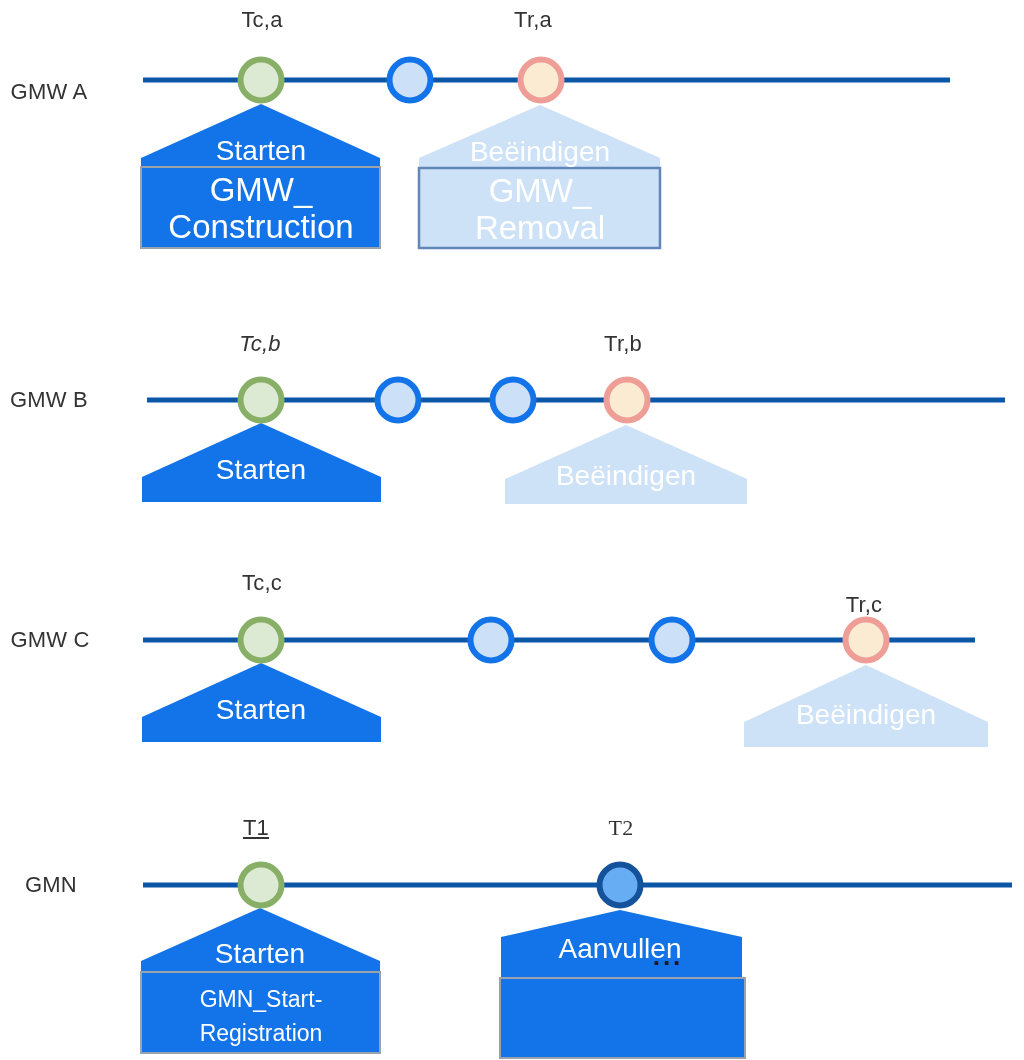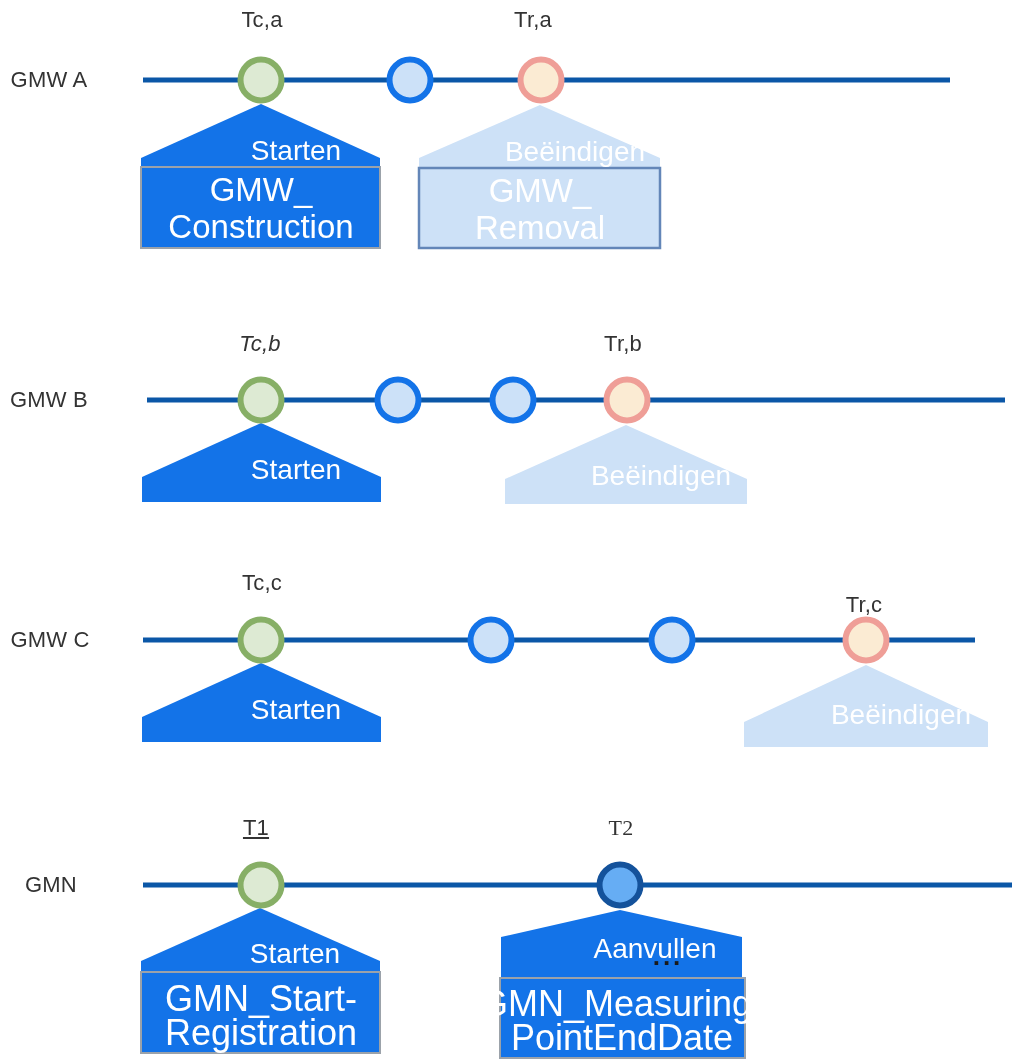--- a/index.html
+++ b/index.html
@@ -32,30 +32,29 @@
     text-align: center;
   }
   .row-label, .t-label {
     font-size: 22px;
     color: var(--label_text, #333333);
     letter-spacing: 0.2px;
   }
   .callout-title {
     font-size: 28px;
     color: var(--callout_text, #FFFFFF);
-    margin-left: 35px;
   }
   .box-text {
     font-size: 33px;
     line-height: 37px;
     color: var(--callout_text, #FFFFFF);
     white-space: pre-line;
   }
   .box-text.small {
-    font-size: 36px;
+    font-size: 23px;
     line-height: 34px;
   }
   .dots {
     font-size: 26px;
     font-weight: bold;
     letter-spacing: 3px;
     color: #1a1a1a;
   }
 </style>
 </head>
@@ -100,21 +99,21 @@
       <line class="timeline" x1="143" y1="885" x2="1012" y2="885"></line>
       <polygon class="pent dark" points="260,908 380,961 380,973 141,973 141,961"></polygon>
       <rect class="box dark" x="141" y="972" width="239" height="81"></rect>
       <polygon class="pent dark" points="620,910 742,937 742,978 501,978 501,937"></polygon>
       <rect class="box dark" x="500" y="978" width="245" height="80"></rect>
       <circle class="c-green" cx="261" cy="885" r="20.5"></circle>
       <circle class="c-navy" cx="620" cy="885" r="20.5"></circle>
     </g>
   </svg>
 
-  <div class="txt row-label" style="left:49px;  top:80px;">GMW A</div>
+  <div class="txt row-label" style="left:49px;  top:92px;">GMW A</div>
   <div class="txt row-label" style="left:49px;  top:400px;">GMW B</div>
   <div class="txt row-label" style="left:50px;  top:640px;">GMW C</div>
   <div class="txt row-label" style="left:51px;  top:885px;">GMN</div>
 
   <div class="txt t-label" style="left:262px; top:20px;">Tc,a</div>
   <div class="txt t-label" style="left:533px; top:20px;">Tr,a</div>
   <div class="txt t-label" style="left:260px; top:344px;font-style:italic;">Tc,b</div>
   <div class="txt t-label" style="left:623px; top:344px;">Tr,b</div>
   <div class="txt t-label" style="left:262px; top:583px;">Tc,c</div>
   <div class="txt t-label" style="left:864px; top:605px;">Tr,c</div>
@@ -131,16 +130,14 @@
   <div class="txt callout-title" style="left:620px; top:949px;">Aanvullen</div>
 
   <div class="txt dots" style="left:668px; top:956px;">...</div>
 
   <div class="txt box-text" style="left:261px; top:208px;">GMW_
 Construction</div>
   <div class="txt box-text" style="left:540px; top:209px;">GMW_
 Removal</div>
   <div class="txt box-text small" style="left:261px; top:1016px;">GMN_Start-
 Registration</div>
-  <div class="txt box-text small" style="left:622px; top:1021px;">GMN_Measuring-
-PointEndDate</div>
 
 </div>
 
 </body></html>

